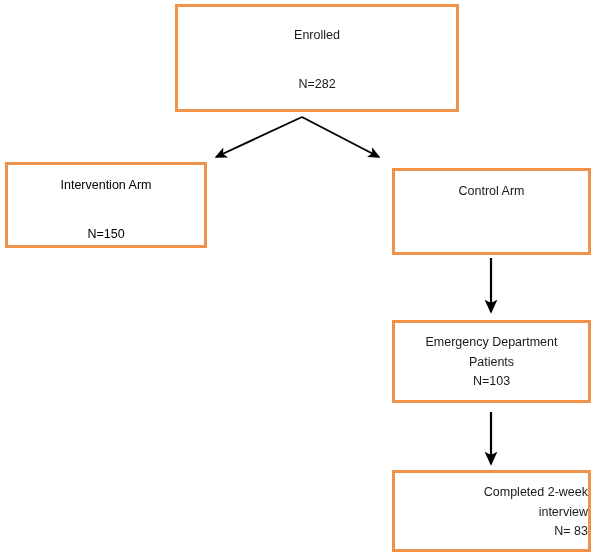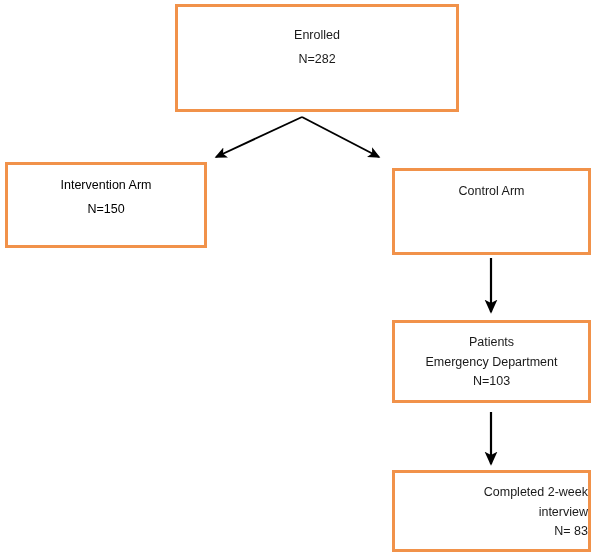--- a/index.html
+++ b/index.html
@@ -32,21 +32,21 @@
   .node .lines {
     position: absolute;
     left: 0;
     right: 0;
   }
   .node .line {
     display: block;
     white-space: nowrap;
   }
   
-  .spaced .line + .line { margin-top: 11px; }
+  .spaced .line + .line { margin-top: 36px; }
   .tight  .line + .line { margin-top: 7px; }
 
   .arrow-layer {
     position: absolute;
     left: 0;
     top: 0;
     width: 600px;
     height: 556px;
     pointer-events: none;
   }
@@ -83,22 +83,22 @@
           <span class="line">N=150</span>
         </div>
       </div>
       <div class="node" style="left: 392px; top: 168px; width: 199px; height: 87px; border-color: rgb(241, 146, 74); color: rgb(26, 26, 26);">
         <div class="lines spaced" style="top: 14px;">
           <span class="line">Control Arm</span>
         </div>
       </div>
       <div class="node" style="left: 392px; top: 320px; width: 199px; height: 83px; border-color: rgb(241, 146, 74); color: rgb(26, 26, 26);">
         <div class="lines tight" style="top: 13px;">
+          <span class="line">Emergency Department</span>
           <span class="line">Patients</span>
-          <span class="line">Emergency Department</span>
           <span class="line">N=103</span>
         </div>
       </div>
       <div class="node" style="left: 392px; top: 470px; width: 199px; height: 82px; border-color: rgb(241, 146, 74); color: rgb(26, 26, 26); text-align: right;">
         <div class="lines tight" style="top: 13px;">
           <span class="line">Completed 2-week</span>
           <span class="line">interview</span>
           <span class="line">N= 83</span>
         </div>
       </div>

